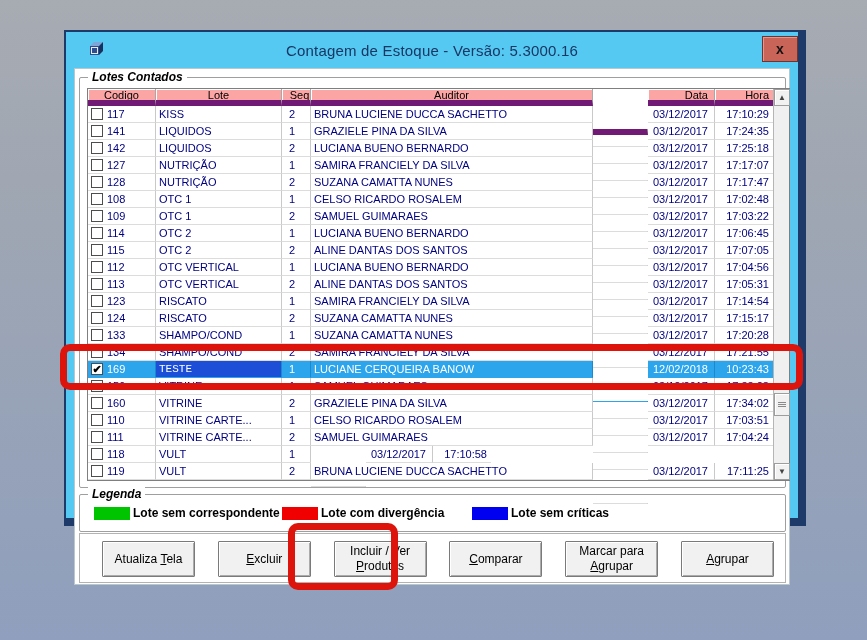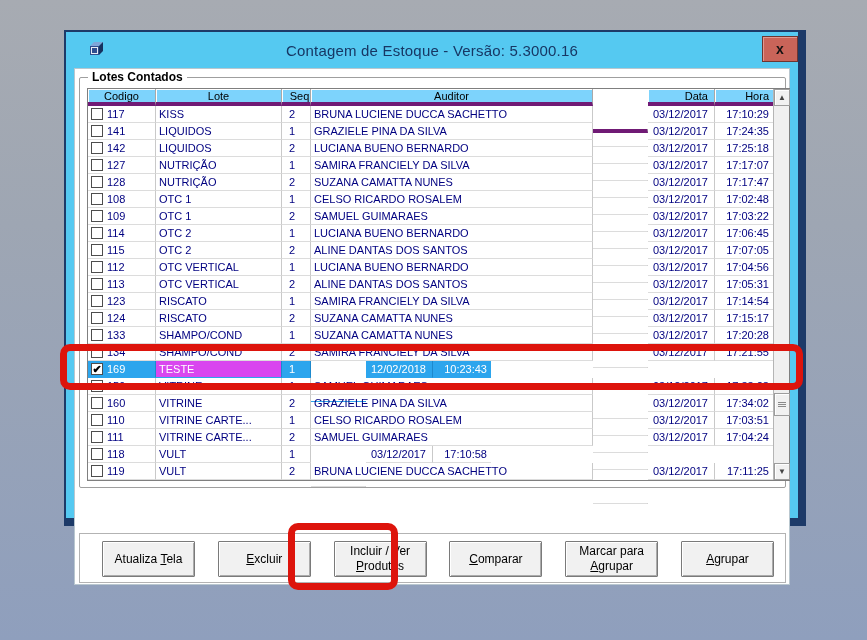--- a/index.html
+++ b/index.html
@@ -35,39 +35,39 @@
     background:#ffffff; border:1px solid #b9c7cf; padding:0;
   }
 
   
   .groupbox {
     position:absolute; border:1px solid #9f9f9f; border-radius:2px;
     box-shadow:inset 1px 1px 0 #ffffff;
   }
   .groupbox > .caption {
     position:absolute; top:-8px; left:8px; background:#ffffff; padding:0 4px;
-    font-size:12px; font-weight:bold; color:#000;
+    font-size:12px; font-weight:bold; color:#000;font-style:italic;
   }
 
   .gb-lotes { left:4px; top:8px; width:707px; height:411px; }
   .gb-legenda { left:4px; top:425px; width:707px; height:38px; }
   .panel-buttons {
     position:absolute; left:4px; top:464px; width:707px; height:50px;
     border:1px solid #b3b3b3; box-shadow:inset 1px 1px 0 #ffffff;
   }
 
   
   .tablewrap {
     position:absolute; left:7px; top:10px; width:703px; height:393px;
     border:1px solid #7f7f7f; background:#fff; display:flex;
   }
   .grid { width:685px; }
   .thead { display:flex; height:17px; }
   .hcell {
-    background:#7dd3fc; border-right:1px solid #a8a8a8; border-bottom:4px solid #701a75;
+    background:#fca5a5; border-right:1px solid #a8a8a8; border-bottom:6px solid #701a75;
     box-shadow:inset 1px 1px 0 #ffffff;
     font-size:11px; color:#000; display:flex; align-items:center; justify-content:center;
     overflow:hidden; white-space:nowrap;
   }
   .trow { display:flex; height:17px; }
   .cell {
     border-right:1px solid #c9c9c9; border-bottom:1px solid #dcdcdc;
     font-size:11px; color:#000080; display:flex; align-items:center;
     overflow:hidden; white-space:nowrap; padding:0 3px;
   }
@@ -337,22 +337,23 @@
                 <div class="cell c3">SAMIRA FRANCIELY DA SILVA</div>
                 <div class="cell c4">2</div>
                 <div class="cell c5">03/12/2017</div>
                 <div class="cell c6">17:21:55</div>
               </div>
               <div class="trow selected">
                 <div class="cell c0" style="background: rgb(44, 165, 237);">
                   <span class="checkbox">✔</span>
                   <span>169</span>
                 </div>
-                <div class="cell c1" style="background: #d946ef;">TESTE</div>
+                <div class="cell c1" style="background: #1d4ed8; font-family: Liberation Mono, monospace;">TESTE</div>
                 <div class="cell c2" style="background: rgb(44, 165, 237);">1</div>
+                <div class="cell c3" style="background: rgb(44, 165, 237);">LUCIANE CERQUEIRA BANOW</div>
                 <div class="cell c4" style="background: rgb(44, 165, 237);">2</div>
                 <div class="cell c5" style="background: rgb(44, 165, 237);">12/02/2018</div>
                 <div class="cell c6" style="background: rgb(44, 165, 237);">10:23:43</div>
               </div>
               <div class="trow">
                 <div class="cell c0">
                   <span class="checkbox"></span>
                   <span>159</span>
                 </div>
                 <div class="cell c1">VITRINE</div>
@@ -426,20 +427,37 @@
         <div class="vscroll">
           <div class="sbtn sb-up">▲</div>
           <div class="sb-thumb">
               <div class="grip"></div>
             </div>
           <div class="sbtn sb-down">▼</div>
         </div>
       </div>
     </div>
 
+    <div class="groupbox gb-legenda">
+      <div class="caption">Legenda</div>
+      <div id="legend-items">
+          <div class="legend-item" style="left: 14px;">
+            <span class="swatch" style="background: rgb(0, 196, 0);"></span>
+            <span class="legend-label">Lote sem correspondente</span>
+          </div>
+          <div class="legend-item" style="left: 202px;">
+            <span class="swatch" style="background: rgb(240, 0, 0);"></span>
+            <span class="legend-label">Lote com divergência</span>
+          </div>
+          <div class="legend-item" style="left: 392px;">
+            <span class="swatch" style="background: rgb(0, 0, 240);"></span>
+            <span class="legend-label">Lote sem críticas</span>
+          </div>
+        </div>
+    </div>
 
     <div class="panel-buttons">
       <div class="btnrow" id="btnrow">
           <button class="pushbtn">
             <span class="btn-line"><span>Atualiza </span><span class="u">T</span><span>ela</span></span>
           </button>
           <button class="pushbtn">
             <span class="btn-line"><span class="u">E</span><span>xcluir</span></span>
           </button>
           <button class="pushbtn">

